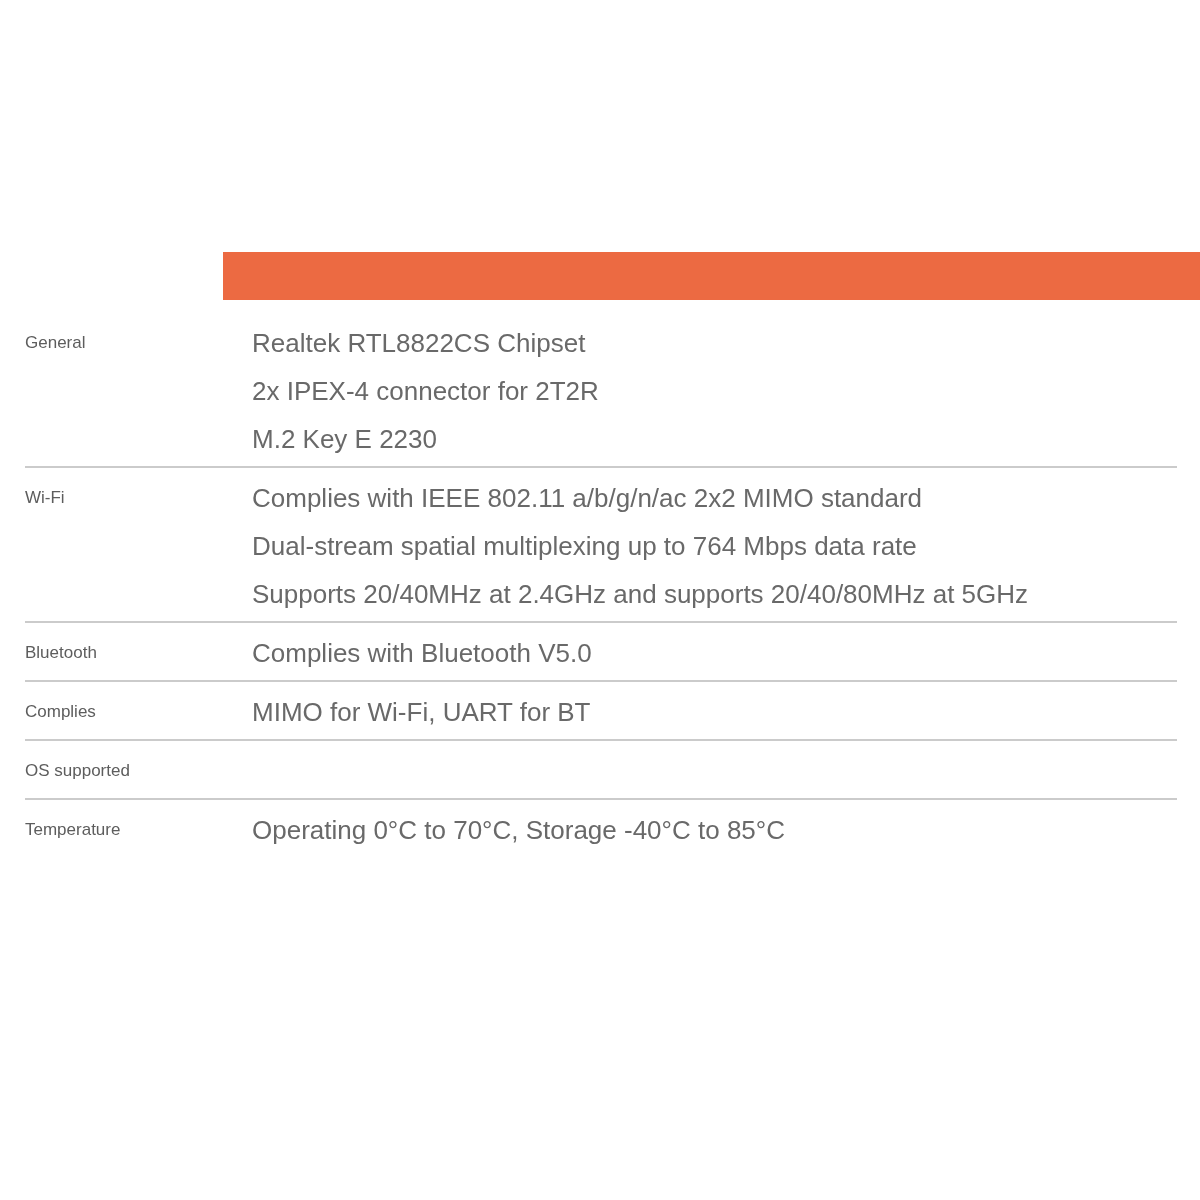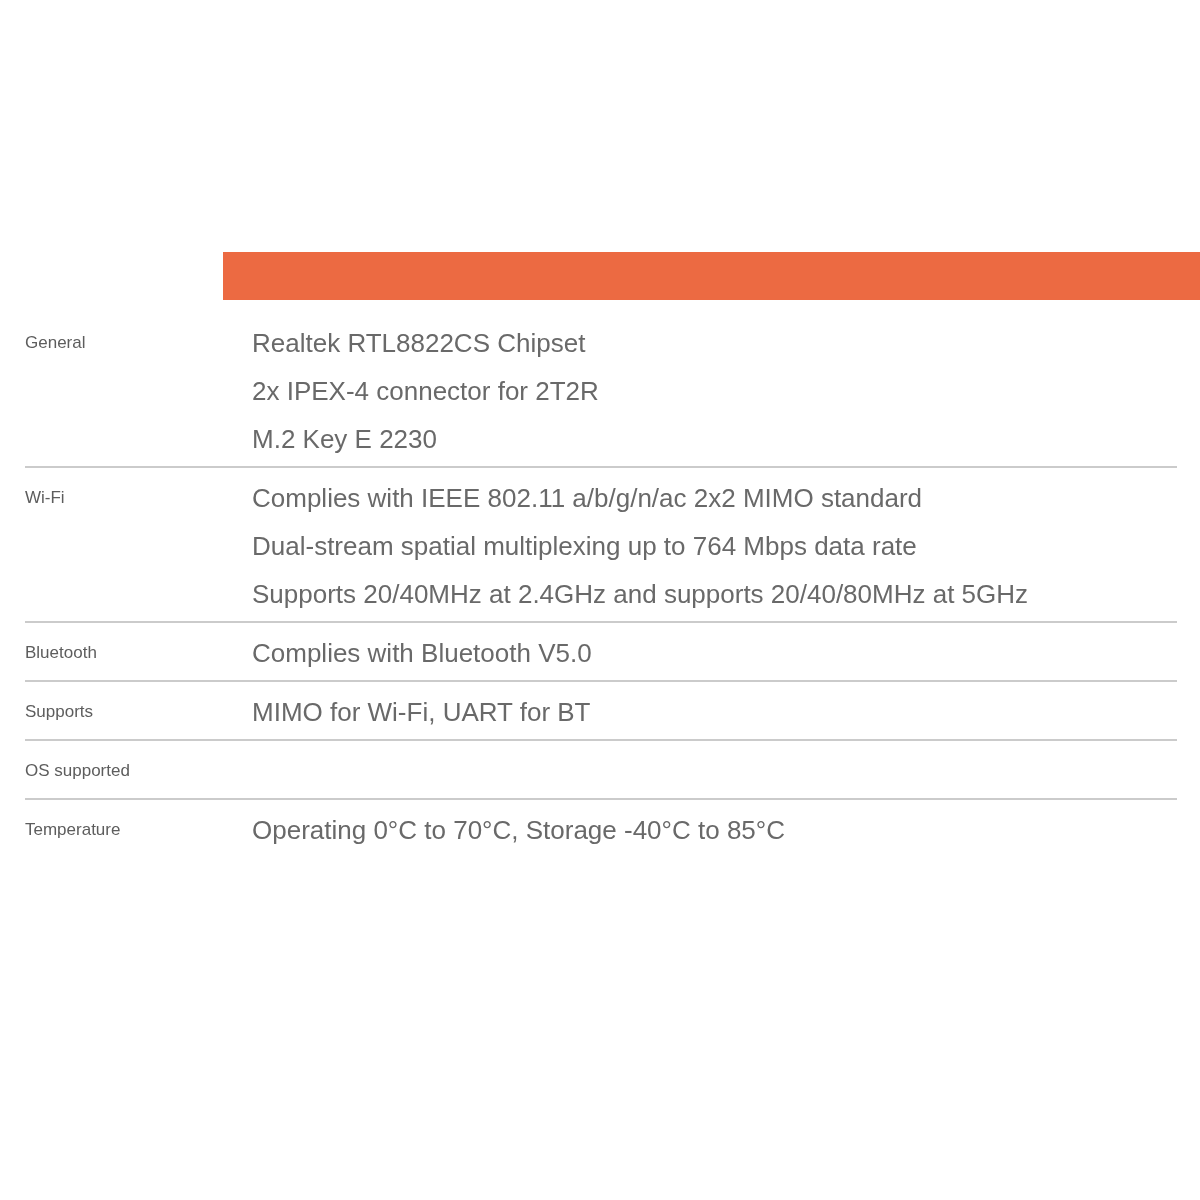--- a/index.html
+++ b/index.html
@@ -75,21 +75,21 @@
   </div>
 
   <div class="row">
     <div class="row-label">Bluetooth</div>
     <div class="row-values">
           <div class="value-line">Complies with Bluetooth V5.0</div>
         </div>
   </div>
 
   <div class="row">
-    <div class="row-label">Supports</div>
+    <div class="row-label">Complies</div>
     <div class="row-values">
           <div class="value-line">MIMO for Wi-Fi, UART for BT</div>
         </div>
   </div>
 
   <div class="row">
     <div class="row-label">OS supported</div>
   </div>
 
   <div class="row">

